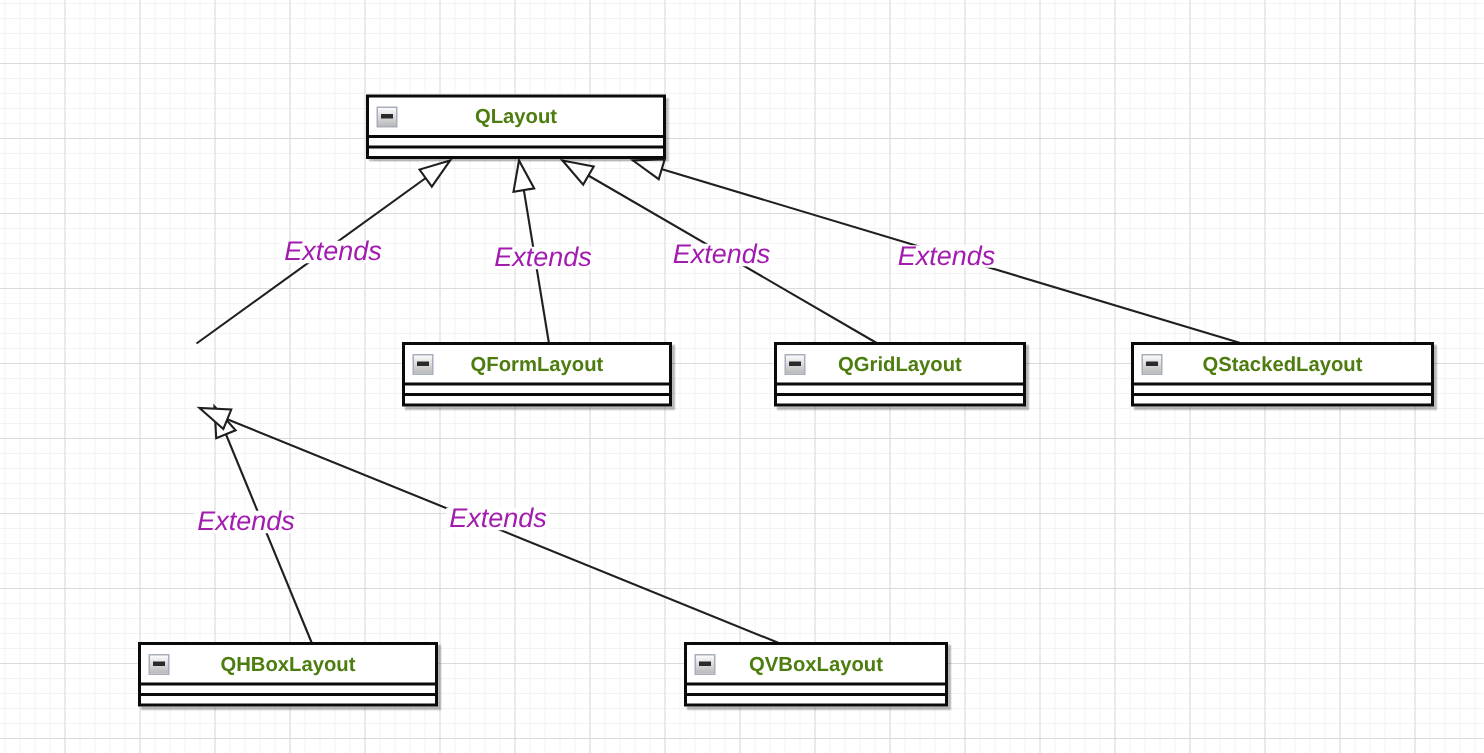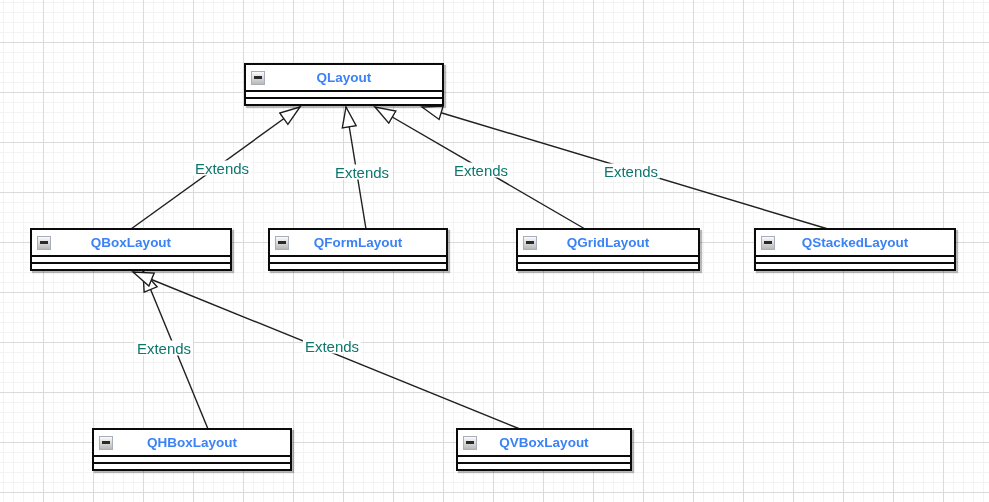--- a/index.html
+++ b/index.html
@@ -39,21 +39,21 @@
     box-sizing: border-box;
   }
   .node-title {
     position: relative;
     height: 25px;
     display: flex;
     align-items: center;
     justify-content: center;
     font-size: 13.5px;
     font-weight: bold;
-    color: #3b82f6;
+    color: #4d7c0f;
     white-space: nowrap;
   }
   .collapse {
     position: absolute;
     left: 5px;
     top: 50%;
     transform: translateY(-50%);
     width: 14px;
     height: 14px;
     box-sizing: border-box;
@@ -69,26 +69,27 @@
     height: 3px;
     background: #2a2a2a;
   }
   .comp {
     height: 5px;
     border-top: 2px solid #0a0a0a;
   }
   .edge-label {
     position: absolute;
     transform: translate(-50%, -50%);
-    font-size: 15px;
-    color: #0f766e;
+    font-size: 18px;
+    color: #a21caf;
     background: #ffffff;
     padding: 0 2px;
     line-height: 15px;
     white-space: nowrap;
+    font-style: italic;
   }
 </style>
 </head>
 <body>
 
 <div class="canvas">
 
   <svg class="edges" xmlns="http://www.w3.org/2000/svg">
     <defs>
       <marker id="tri" markerUnits="userSpaceOnUse" markerWidth="24" markerHeight="18" refX="21" refY="8" orient="auto">
@@ -107,43 +108,33 @@
     <div class="node-title">
       <span class="collapse">
         <span class="minus-bar"></span>
       </span>
       <span>QLayout</span>
     </div>
     <div class="comp"></div>
     <div class="comp"></div>
   </div>
 
-  <div class="node" style="left:30px; top:228px; width:202px;">
-    <div class="node-title">
-      <span class="collapse">
-        <span class="minus-bar"></span>
-      </span>
-      <span>QBoxLayout</span>
-    </div>
-    <div class="comp"></div>
-    <div class="comp"></div>
-  </div>
 
   <div class="node" style="left:268px; top:228px; width:180px;">
     <div class="node-title">
       <span class="collapse">
         <span class="minus-bar"></span>
       </span>
       <span>QFormLayout</span>
     </div>
     <div class="comp"></div>
     <div class="comp"></div>
   </div>
 
-  <div class="node" style="left:516px; top:228px; width:184px;">
+  <div class="node" style="left:516px; top:228px; width:168px;">
     <div class="node-title">
       <span class="collapse">
         <span class="minus-bar"></span>
       </span>
       <span>QGridLayout</span>
     </div>
     <div class="comp"></div>
     <div class="comp"></div>
   </div>
 

